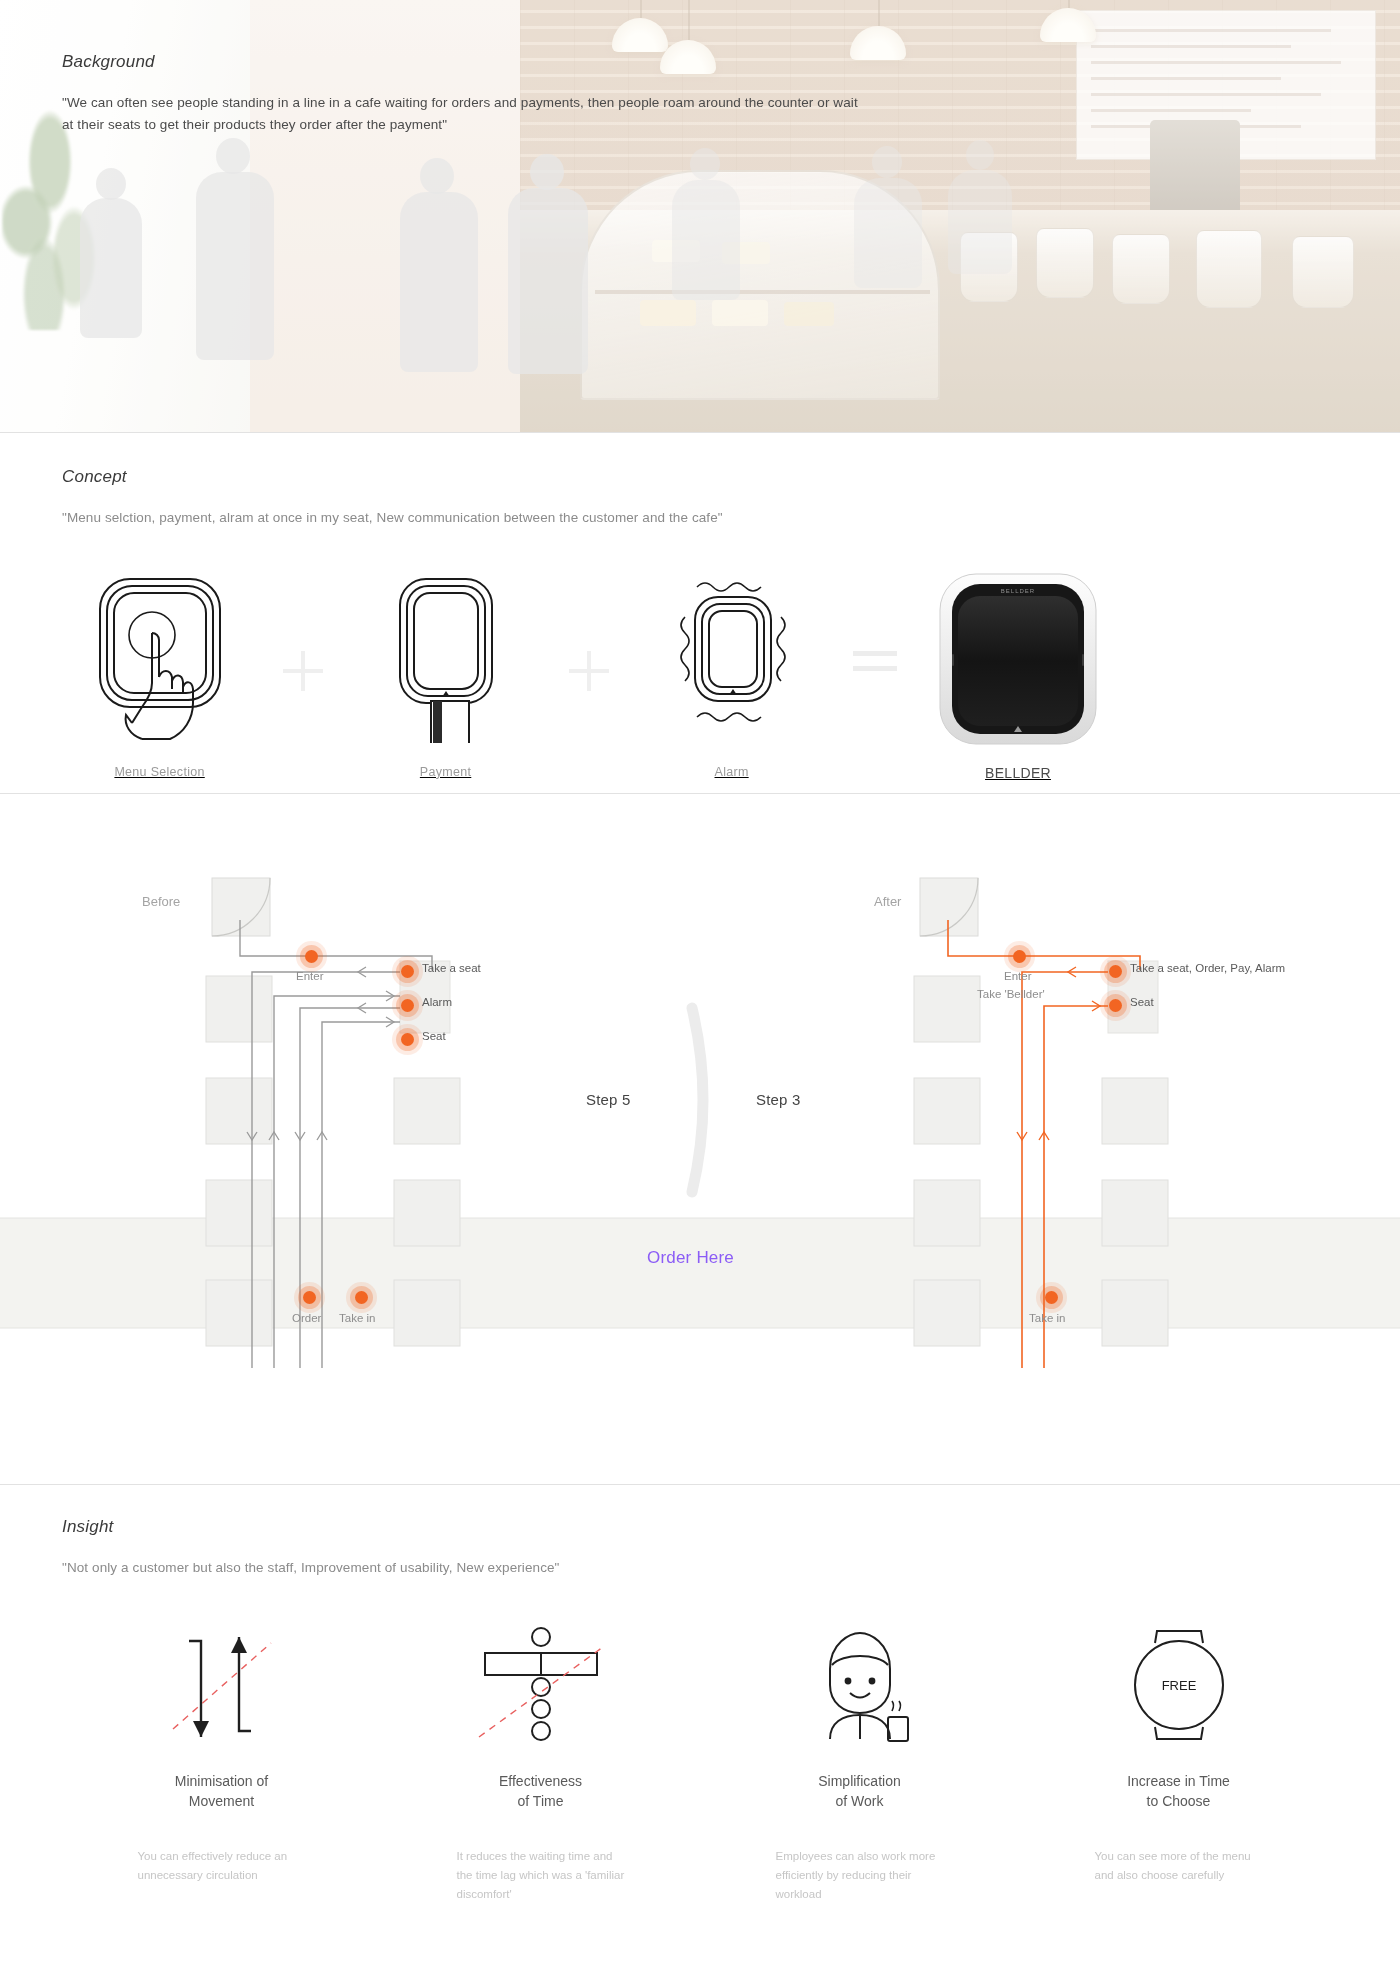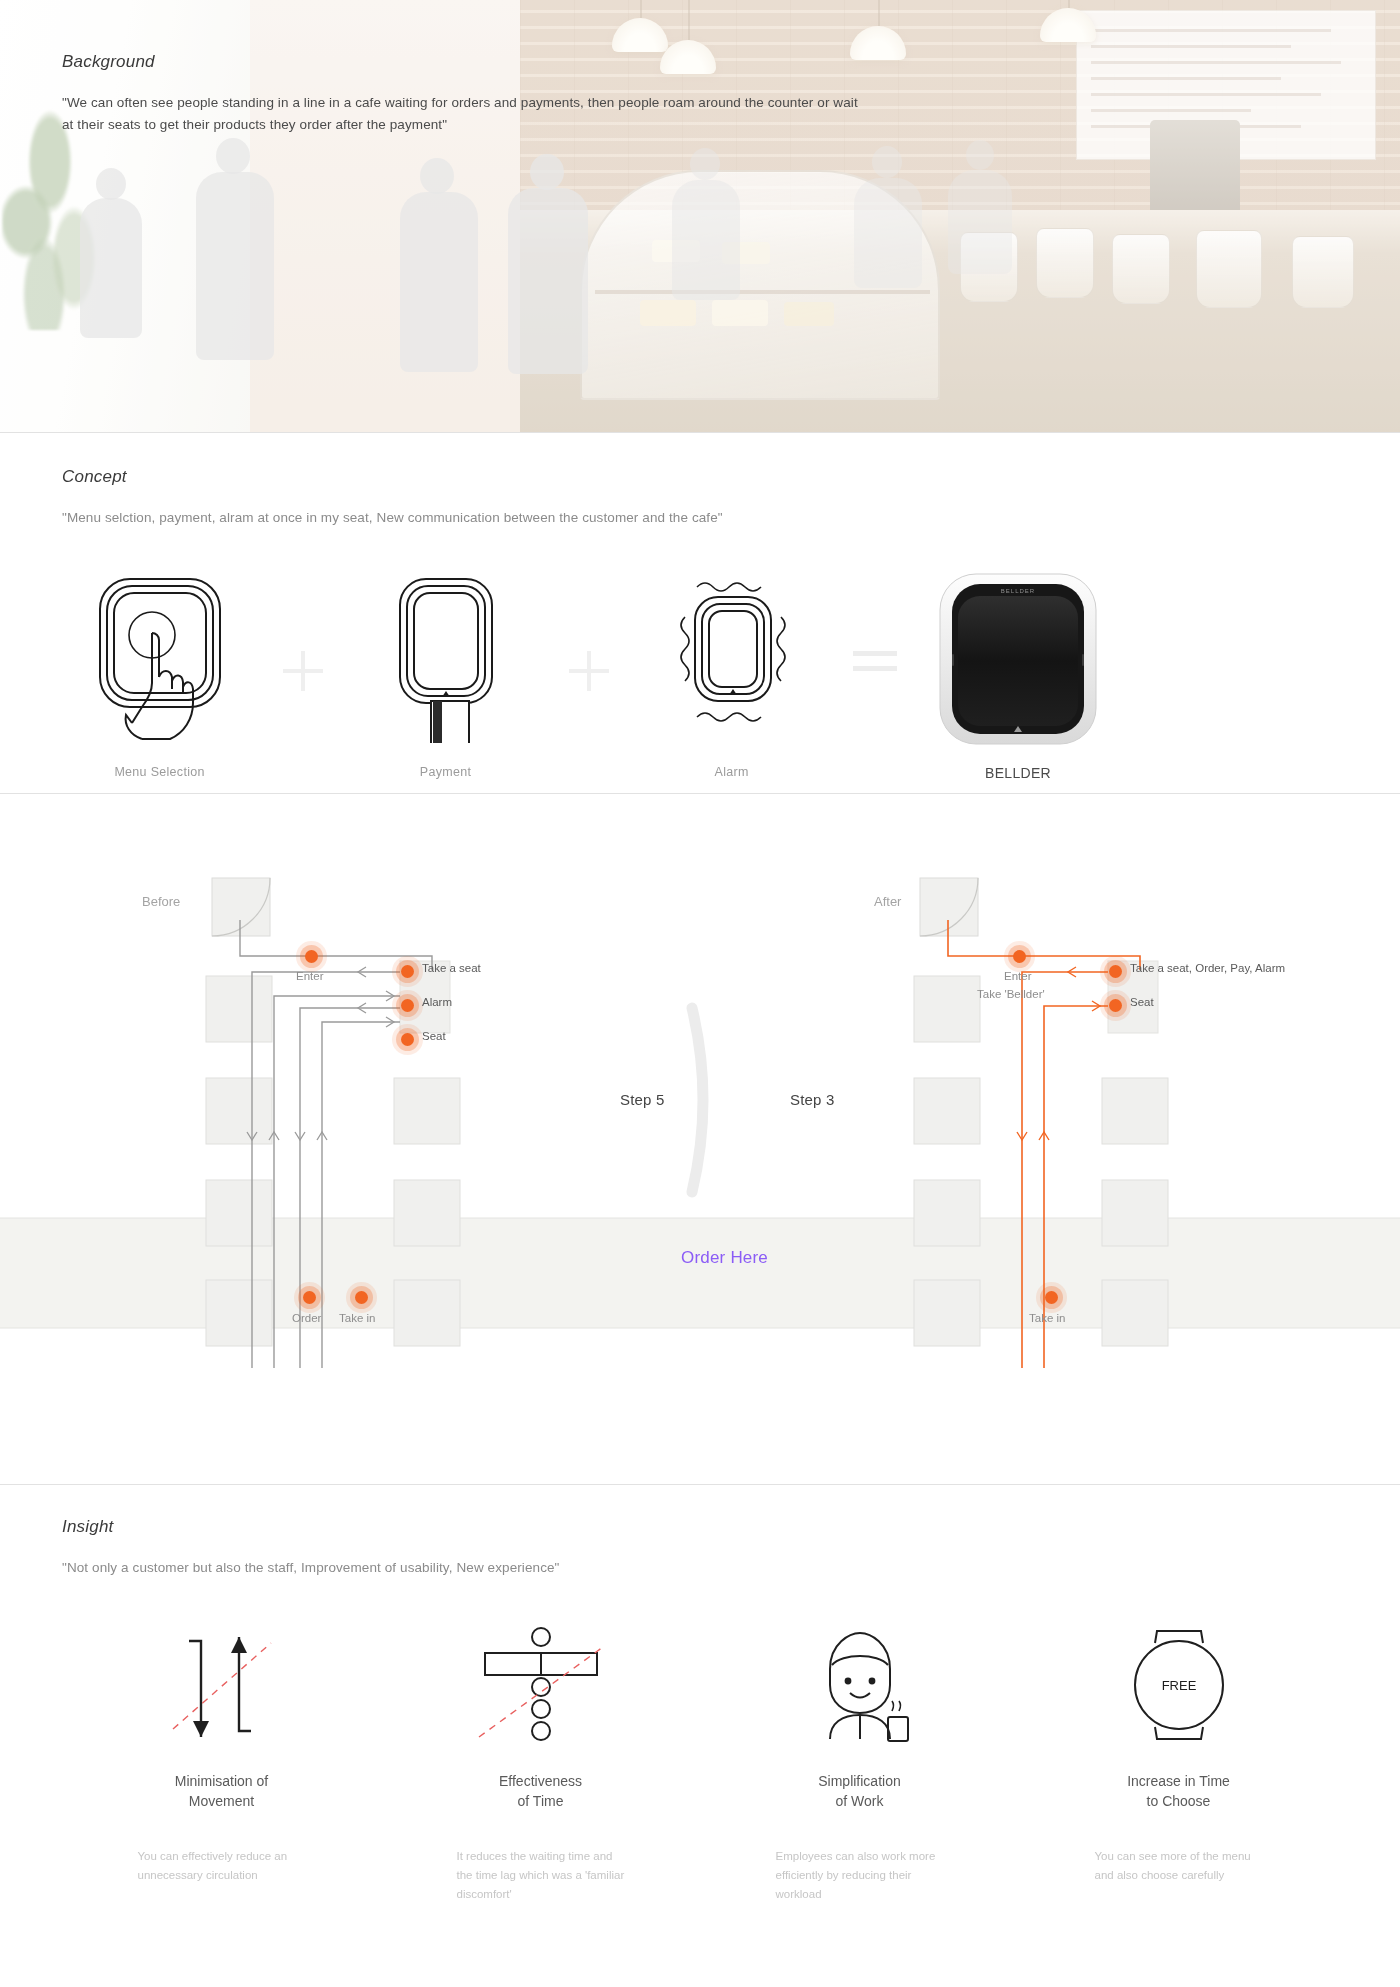--- a/index.html
+++ b/index.html
@@ -88,42 +88,42 @@
     font-size:13.5px; color:#555; font-weight:400; line-height:1.62; letter-spacing:.1px;
   }
   .hero-text .sec-sub { color:#4b4b4b; max-width:1090px; }
 
   .divider { width:1400px; height:1px; background:#e2e2e2; }
 
   
   .concept { position:relative; width:1176px; height:360px; background:#fff; padding:34px 0 0 62px; }
   .concept .sec-sub { color:#8b8b8b; }
   .concept-row {
-    display:flex; align-items:flex-start; margin-top:44px; padding-right:60px;
+    display:flex; align-items:flex-start; margin-top:44px; padding-right:60px;text-decoration:underline;
   }
   .concept-item { width:232px; text-align:center; }
   .concept-op { width:108px; text-align:center; padding-top:78px; color:#ececec; }
   .icon-slot { height:170px; display:flex; align-items:center; justify-content:center; }
   .concept-label { font-size:12.5px; color:#9b9b9b; margin-top:22px; letter-spacing:.3px; }
   .concept-label.strong { color:#4a4a4a; font-size:14px; }
   .op-plus {
     width:40px; height:40px; position:relative; margin:0 auto;
   }
   .op-plus::before,.op-plus::after{content:"";position:absolute;background:#efefef;}
   .op-plus::before{left:0;top:18px;width:40px;height:4px;}
   .op-plus::after{left:18px;top:0;width:4px;height:40px;}
   .op-eq { width:44px; margin:0 auto; }
   .op-eq i { display:block; width:44px; height:5px; background:#ededed; margin-bottom:10px; }
 
   
   .cycle { position:relative; width:1400px; height:690px; background:#fff; }
   .cycle-head { padding:32px 0 0 62px; }
   .cycle-head .sec-sub { color:#8b8b8b; }
   .cycle-canvas { position:absolute; left:0; top:72px; width:1400px; height:618px; }
-  .step-label { position:absolute; font-size:15px; color:#444; letter-spacing:.2px;margin-left:34px; }
+  .step-label { position:absolute; font-size:15px; color:#444; letter-spacing:.2px; }
   .ba-label { position:absolute; font-size:13px; color:#a4a4a4; }
   .node-label { position:absolute; font-size:11.5px; color:#8d8d8d; white-space:nowrap; }
   .node-label.dark { color:#5a5a5a; }
   .dot {
     position:absolute; width:13px; height:13px; border-radius:50%;
     background:#f26522; box-shadow:0 0 0 5px rgba(242,101,34,.28), 0 0 0 9px rgba(242,101,34,.12);
   }
 
   
   .insight { position:relative; width:1400px; height:520px; background:#fff; padding:32px 0 0 62px; }

